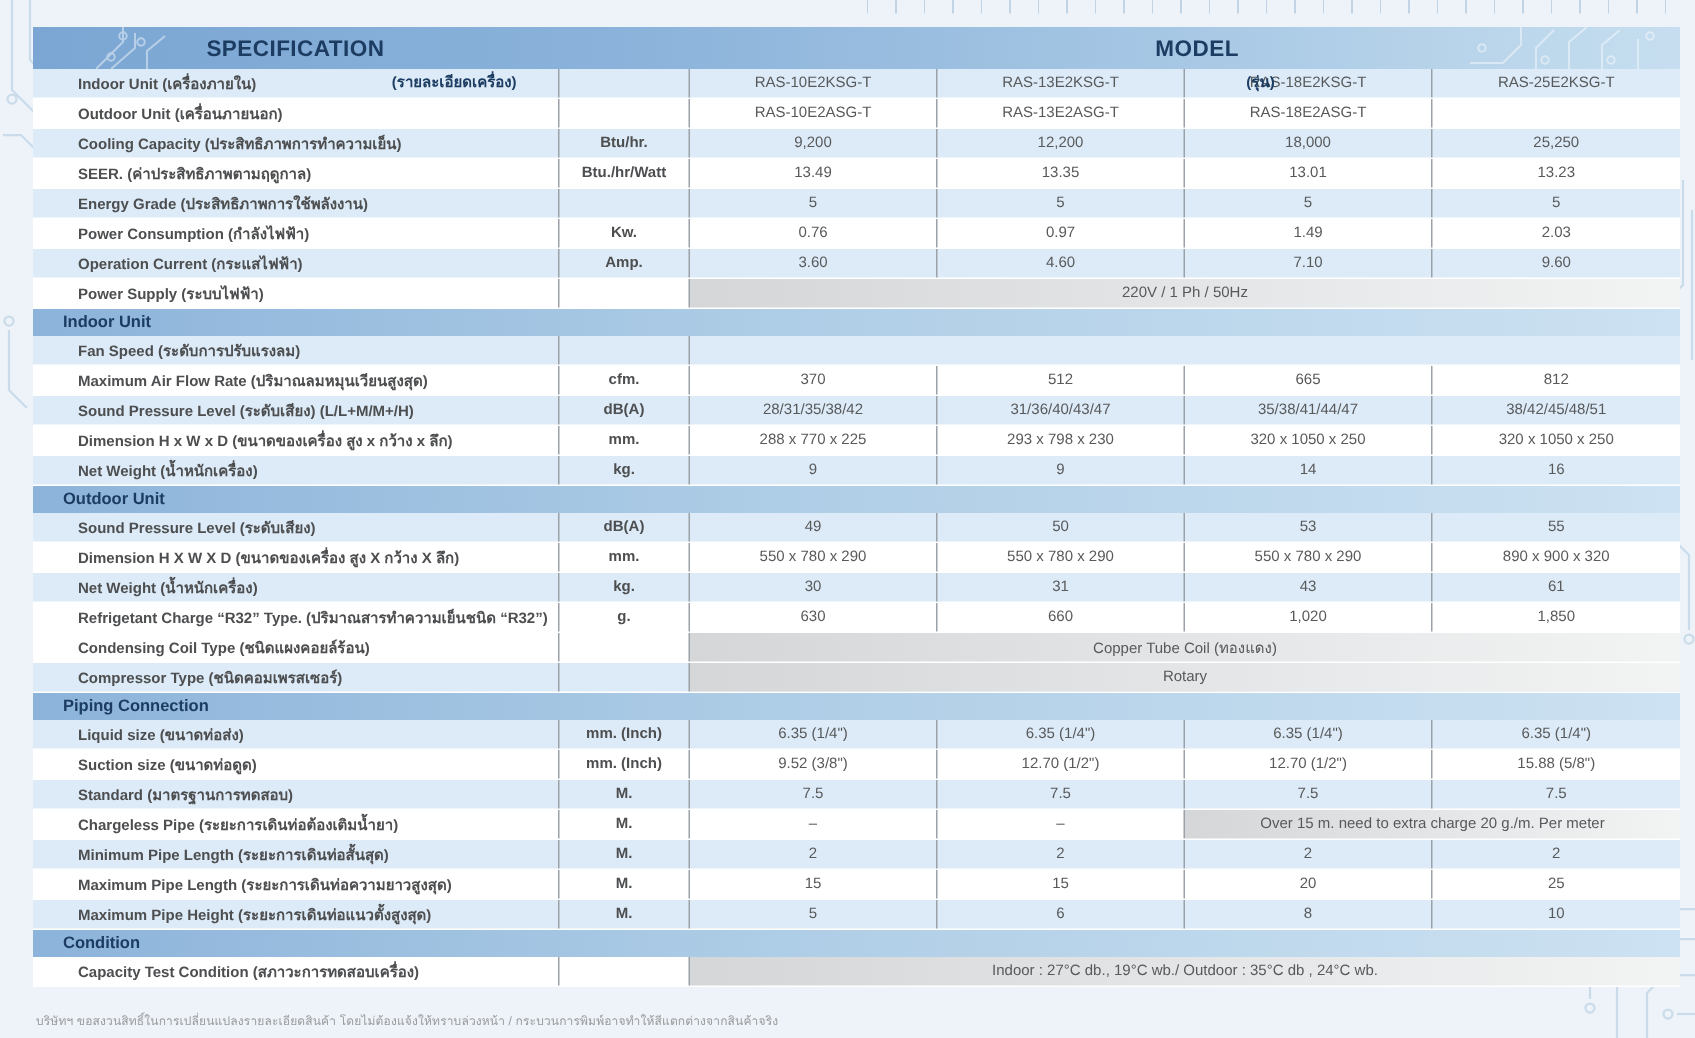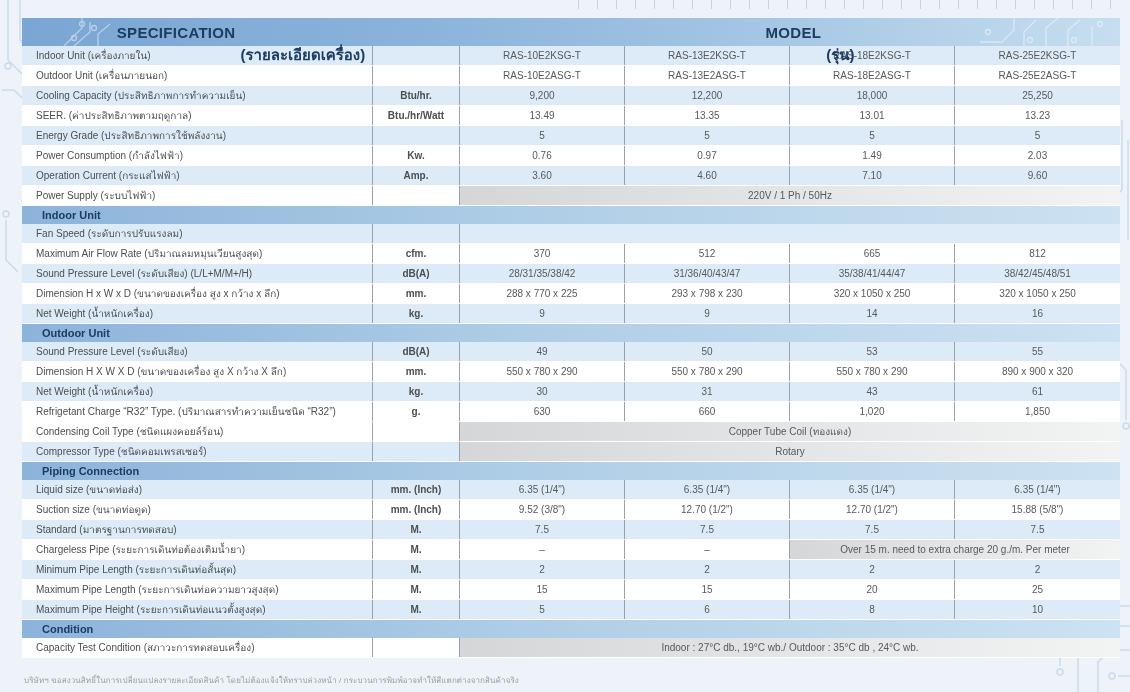--- a/index.html
+++ b/index.html
@@ -15,38 +15,38 @@
     position:absolute;left:22px;top:18px;width:1098px;z-index:1;
   }
   .header-bar{
     height:28px;display:flex;align-items:stretch;position:relative;
     background:linear-gradient(90deg,var(--hdrL,#7ba6d3) 0%,#8ab2da 35%,#a9c9e5 72%,var(--hdrR,#c6deef) 100%);
     gap:40px;
   }
   .header-half-left{width:438px;display:flex;align-items:center;justify-content:center;gap:5px;}
   .header-half-right{flex:1;display:flex;align-items:center;justify-content:center;gap:5px;}
   .hdr-title{font-size:15px;font-weight:bold;color:var(--titleC,#1c3c62);letter-spacing:.3px;}
-  .hdr-sub{font-size:15px;font-weight:bold;color:var(--titleC,#1c3c62);margin-top:45px;}
+  .hdr-sub{font-size:10px;font-weight:bold;color:var(--titleC,#1c3c62);margin-top:45px;}
   .hdr-deco{position:absolute;top:0;opacity:.45;}
   .section-bar{
     height:18px;line-height:18px;padding-left:20px;
     background:linear-gradient(90deg,#8cb3da 0%,#aecde6 45%,#cde2f2 100%);
     font-size:11px;font-weight:bold;color:var(--titleC,#1c3c62);
   }
   .row{
     display:grid;grid-template-columns:351px 87px 165px 165px 165px 165px;
     min-height:20px;border-bottom:1px solid #fff;box-sizing:border-box;
   }
   .row.blue{background:var(--stripe,#dcebf7);}
   .row.white{background:#ffffff;}
   .cell{display:flex;align-items:center;justify-content:center;text-align:center;
         font-size:10px;box-sizing:border-box;padding:1px 3px;}
   .cell.bR{border-right:1px solid #9aa1a8;}
-  .cell.lbl{justify-content:flex-start;text-align:left;padding-left:14px;
-            font-weight:normal;color:#4d4e50;}
+  .cell.lbl{justify-content:flex-start;text-align:left;padding-left:30px;
+            font-weight:bold;color:#4d4e50;}
   .cell.unit{font-weight:bold;color:#4d4e50;}
   .cell.m-gray{background:linear-gradient(90deg,#d5d6d7 0%,#e7e8e9 60%,#f2f3f3 100%);}
   .cell.m-light{background:linear-gradient(90deg,#e2ebf3 0%,#f3f8fb 55%,#fbfdfe 100%);}
   .footer{
     position:absolute;left:24px;top:674px;font-size:8px;color:#9a9a9a;z-index:1;letter-spacing:.1px;
   }
   .top-ticks{
     position:absolute;left:560px;top:0;width:568px;height:9px;z-index:0;
     background:repeating-linear-gradient(90deg,transparent 0 18px,rgba(182,204,224,.8) 18px 19px);
   }
@@ -149,23 +149,20 @@
         <div class="cell unit bR"></div>
         <div class="cell bR">
           <span>RAS-10E2ASG-T</span>
         </div>
         <div class="cell bR">
           <span>RAS-13E2ASG-T</span>
         </div>
         <div class="cell bR">
           <span>RAS-18E2ASG-T</span>
         </div>
-        <div class="cell ">
-          <span>RAS-25E2ASG-T</span>
-        </div>
       </div>
       <div class="row blue">
         <div class="cell lbl bR">
           <span>Cooling Capacity (ประสิทธิภาพการทำความเย็น)</span>
         </div>
         <div class="cell unit bR">
           <span>Btu/hr.</span>
         </div>
         <div class="cell bR">
           <span>9,200</span>

